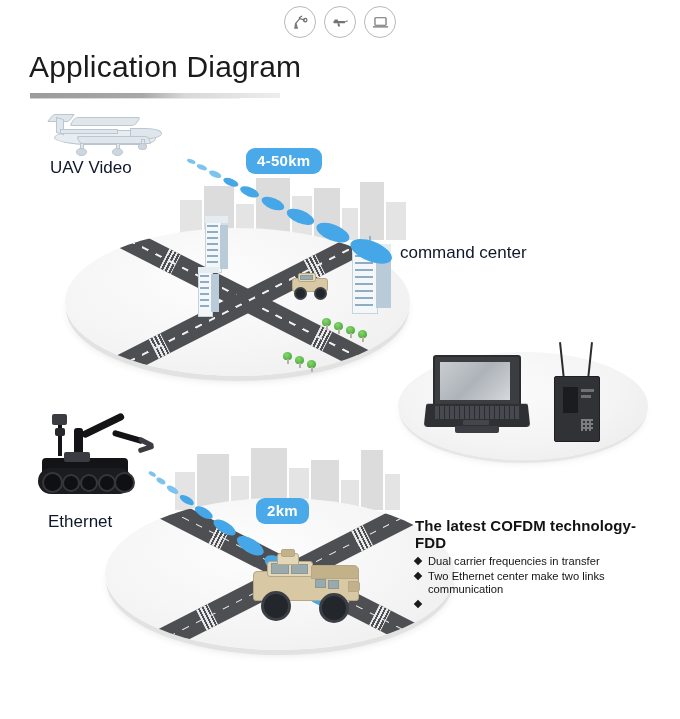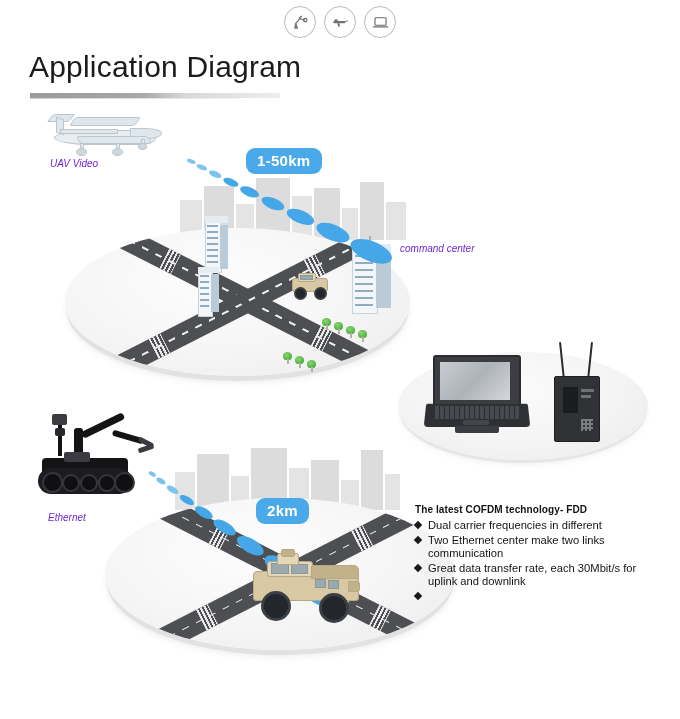--- a/index.html
+++ b/index.html
@@ -34,21 +34,21 @@
   .title-rule{
     position:absolute;left:30px;top:93px;width:250px;height:5px;
     background:linear-gradient(to right,#9b9b9b 0%,#a8a8a8 45%,#d8d8d8 62%,#ededed 100%);
   }
   .title-rule:after{
     content:"";position:absolute;left:0;top:5px;width:210px;height:1px;
     background:linear-gradient(to right,#d0d0d0,#f2f2f2);
   }
 
   
-  .lbl{position:absolute;font-size:10px;color:#6d28d9;white-space:nowrap;font-style:italic;}
+  .lbl{position:absolute;font-size:17px;color:#0f172a;white-space:nowrap;}
   #uav-label{left:50px;top:158px;}
   #cc-label{left:400px;top:243px;}
   #rob-label{left:48px;top:512px;}
 
   
   .badge{
     position:absolute;
     background:#49a9e9;color:#fff;
     border-radius:9px;
     font-size:15px;font-weight:bold;
@@ -114,21 +114,21 @@
     border-radius:50%;
     background:#45a7e8;
   }
   .chev.pale{background:#7cc4ef;}
 
   
   .feat{
     position:absolute;left:415px;top:504px;width:252px;
   }
   .feat-h{
-    font-size:10px;font-weight:bold;color:#131313;margin:0 0 4px 0;
+    font-size:15px;font-weight:bold;color:#131313;margin:13px 0 4px 0;
     letter-spacing:.1px;
   }
   .feat-ul{list-style:none;margin:0;padding:0;}
   .feat-li{
     font-size:11.2px;color:#141414;line-height:13.2px;
     margin-bottom:1.5px;padding-left:13px;position:relative;
   }
   .feat-li .dia{
     position:absolute;left:0;top:3px;width:6px;height:6px;
     background:#1a1a1a;transform:rotate(45deg);
@@ -346,21 +346,21 @@
     <div class="chev pale" style="left:11px;top:3px;width:11px;height:5px;"></div>
     <div class="chev pale" style="left:25px;top:4px;width:13px;height:6px;"></div>
     <div class="chev" style="left:41px;top:5px;width:16px;height:7px;"></div>
     <div class="chev" style="left:60px;top:6px;width:20px;height:9px;"></div>
     <div class="chev" style="left:84px;top:7px;width:24px;height:11px;"></div>
     <div class="chev" style="left:112px;top:8px;width:29px;height:13px;"></div>
     <div class="chev" style="left:145px;top:9px;width:35px;height:16px;"></div>
     <div class="chev" style="left:183px;top:10px;width:44px;height:20px;"></div>
   </div>
 
-  <div class="badge" id="badge-top">1-50km</div>
+  <div class="badge" id="badge-top">4-50km</div>
 
   <div class="lbl" id="uav-label">UAV Video</div>
   <div class="lbl" id="cc-label">command center</div>
 
   <div class="platform" id="plat-device"></div>
 
   <div id="laptop">
     <div class="lp lp-lid" style="left:8px;top:0px;width:84px;height:50px;">
       <div class="lp lp-screen" style="left:5px;top:5px;width:70px;height:38px;"></div>
     </div>
@@ -462,29 +462,25 @@
     <div class="vb dk" style="left:95px;top:28px;width:10px;height:9px;border-radius:0 3px 3px 0;"></div>
   </div>
 
   <div class="lbl" id="rob-label">Ethernet</div>
 
   <div class="feat">
     <div class="feat-h">The latest COFDM technology- FDD</div>
     <ul class="feat-ul">
       <li class="feat-li">
         <span class="dia"></span>
-        <span>Dual carrier frequencies in different</span>
+        <span>Dual carrier frequencies in transfer</span>
       </li>
       <li class="feat-li">
         <span class="dia"></span>
         <span>Two Ethernet center make two links communication</span>
       </li>
       <li class="feat-li">
         <span class="dia"></span>
-        <span>Great data transfer rate, each 30Mbit/s for uplink and downlink</span>
-      </li>
-      <li class="feat-li">
-        <span class="dia"></span>
       </li>
     </ul>
   </div>
 
 </div>
 
 </body></html>

